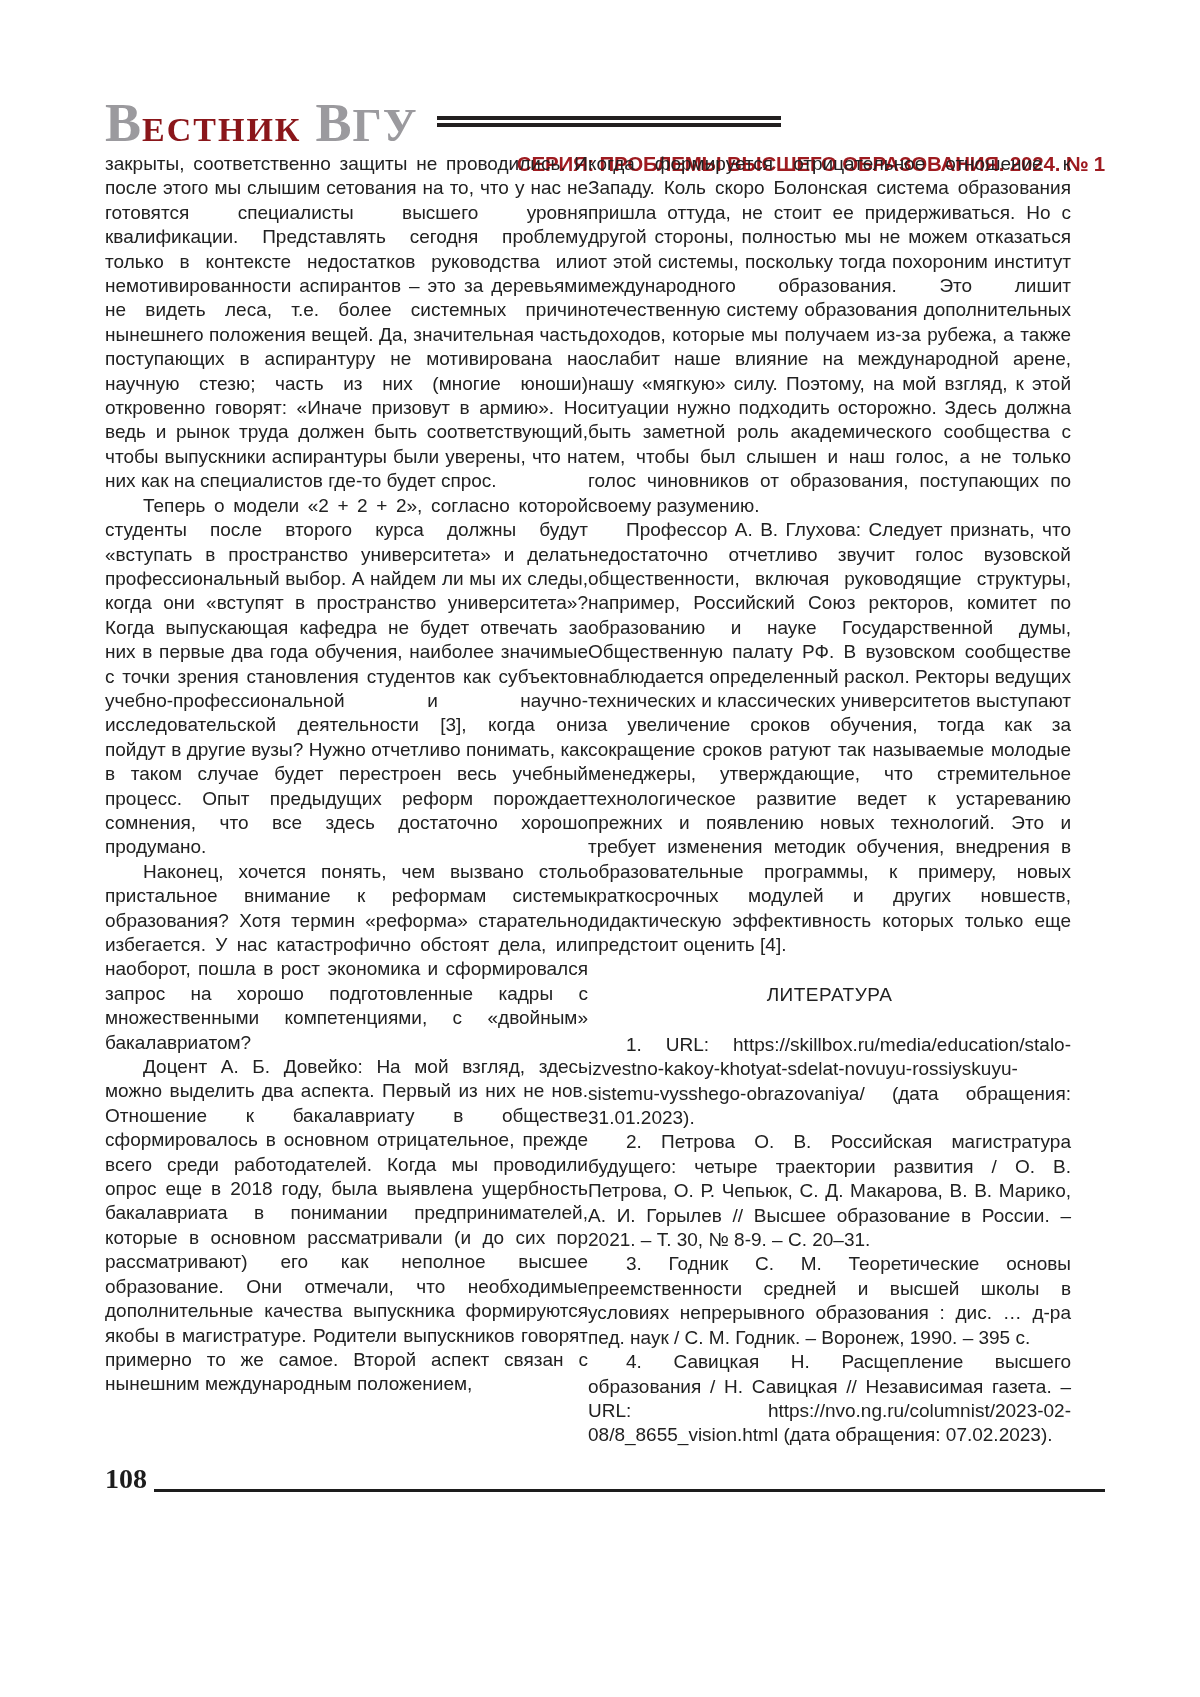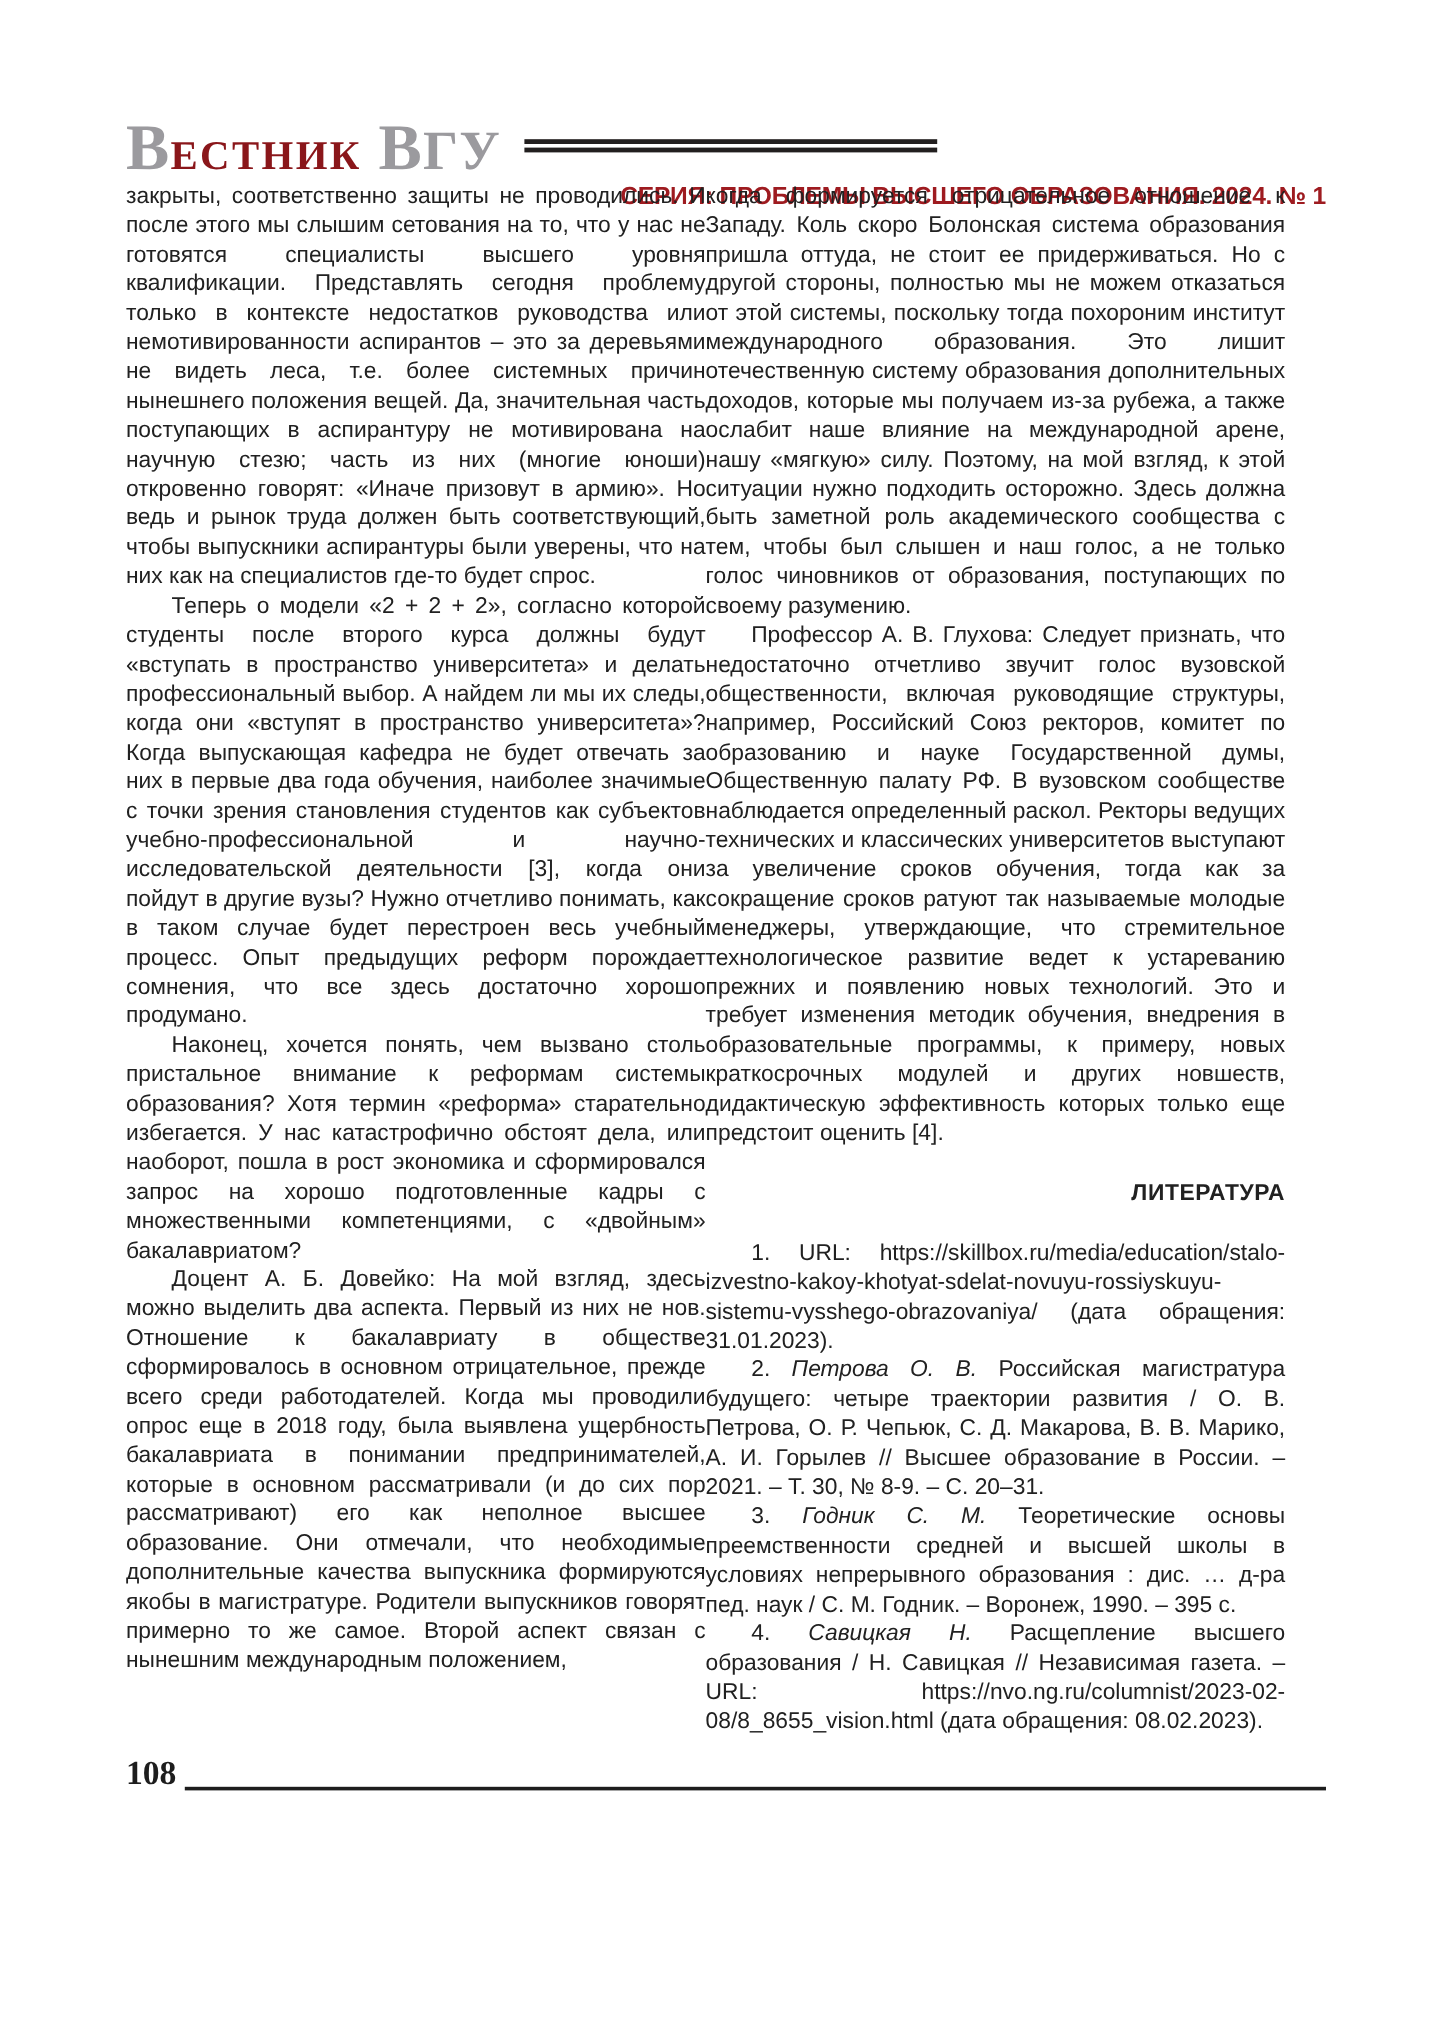--- a/index.html
+++ b/index.html
@@ -24,23 +24,23 @@
     font-size:20.5px; font-weight:bold; letter-spacing:-0.2px;
     color:#9e1b20; white-space:nowrap;margin-top:44px;
   }
   
   .columns { position:absolute; top:152px; left:105px; width:1000px; display:flex; }
   .col { width:483px; font-size:19px; line-height:24.4px; text-align:justify; color:#212121;
          hyphens:auto; -webkit-hyphens:auto; }
   .col p { text-indent:38px; }
   .col p.noindent { text-indent:0; }
   .lead { font-weight:normal; }
-  .refs-heading { text-align:right; text-indent:0 !important; margin:26px 0 25px 0; font-weight:bold; letter-spacing:0.5px; }
+  .refs-heading { text-align:center; text-indent:0 !important; margin:26px 0 25px 0; font-weight:normal; letter-spacing:0.5px; }
   .ref { text-indent:28px; overflow-wrap:anywhere; }
-  .ref .author { font-style:italic; }
+  .ref .author { }
   
   .footer { position:absolute; left:105px; top:1446px; width:1000px; display:flex; align-items:flex-end; }
   .page-number { font-family:"Liberation Serif", serif; font-weight:bold; font-size:28px; color:#1d1d1d; line-height:1;margin-top:19px; }
   .footer-rule { flex:1; height:3px; background:#1d1d1d; margin-left:7px; margin-bottom:1px; }
 </style>
 </head>
 <body>
 
 <div class="page">
 
@@ -66,21 +66,21 @@
 
     <div class="col">
       <p class="noindent"><span>когда формируется отрицательное отношение к Западу. Коль скоро Болонская система образования пришла оттуда, не стоит ее придерживаться. Но с другой стороны, полностью мы не можем отказаться от этой системы, поскольку тогда похороним институт международного образования. Это лишит отечественную систему образования дополнительных доходов, которые мы получаем из-за рубежа, а также ослабит наше влияние на международной арене, нашу «мягкую» силу. Поэтому, на мой взгляд, к этой ситуации нужно подходить осторожно. Здесь должна быть заметной роль академического сообщества с тем, чтобы был слышен и наш голос, а не только голос чиновников от образования, поступающих по своему разумению.</span></p>
       <p><span class="lead">Профессор А. В. Глухова:</span> <span>Следует признать, что недостаточно отчетливо звучит голос вузовской общественности, включая руководящие структуры, например, Российский Союз ректоров, комитет по образованию и науке Государственной думы, Общественную палату РФ. В вузовском сообществе наблюдается определенный раскол. Ректоры ведущих технических и классических университетов выступают за увеличение сроков обучения, тогда как за сокращение сроков ратуют так называемые молодые менеджеры, утверждающие, что стремительное технологическое развитие ведет к устареванию прежних и появлению новых технологий. Это и требует изменения методик обучения, внедрения в образовательные программы, к примеру, новых краткосрочных модулей и других новшеств, дидактическую эффективность которых только еще предстоит оценить [4].</span></p>
 
       <p class="refs-heading">ЛИТЕРАТУРА</p>
 
       <p class="ref"><span>1.</span> <span>URL: https://skillbox.ru/media/education/stalo-izvestno-kakoy-khotyat-sdelat-novuyu-rossiyskuyu-sistemu-vysshego-obrazovaniya/ (дата обращения: 31.01.2023).</span></p>
       <p class="ref"><span>2.</span> <span class="author">Петрова О. В.</span> <span>Российская магистратура будущего: четыре траектории развития / О. В. Петрова, О. Р. Чепьюк, С. Д. Макарова, В. В. Марико, А. И. Горылев // Высшее образование в России. – 2021. – Т. 30, № 8-9. – С. 20–31.</span></p>
       <p class="ref"><span>3.</span> <span class="author">Годник С. М.</span> <span>Теоретические основы преемственности средней и высшей школы в условиях непрерывного образования : дис. … д-ра пед. наук / С. М. Годник. – Воронеж, 1990. – 395 с.</span></p>
-      <p class="ref"><span>4.</span> <span class="author">Савицкая Н.</span> <span>Расщепление высшего образования / Н. Савицкая // Независимая газета. – URL: https://nvo.ng.ru/columnist/2023-02-08/8_8655_vision.html (дата обращения: 08.02.2023).</span></p>
+      <p class="ref"><span>4.</span> <span class="author">Савицкая Н.</span> <span>Расщепление высшего образования / Н. Савицкая // Независимая газета. – URL: https://nvo.ng.ru/columnist/2023-02-08/8_8655_vision.html (дата обращения: 07.02.2023).</span></p>
     </div>
 
   </div>
 
   <div class="footer">
     <span class="page-number">108</span>
     <span class="footer-rule"></span>
   </div>
 
 </div>

